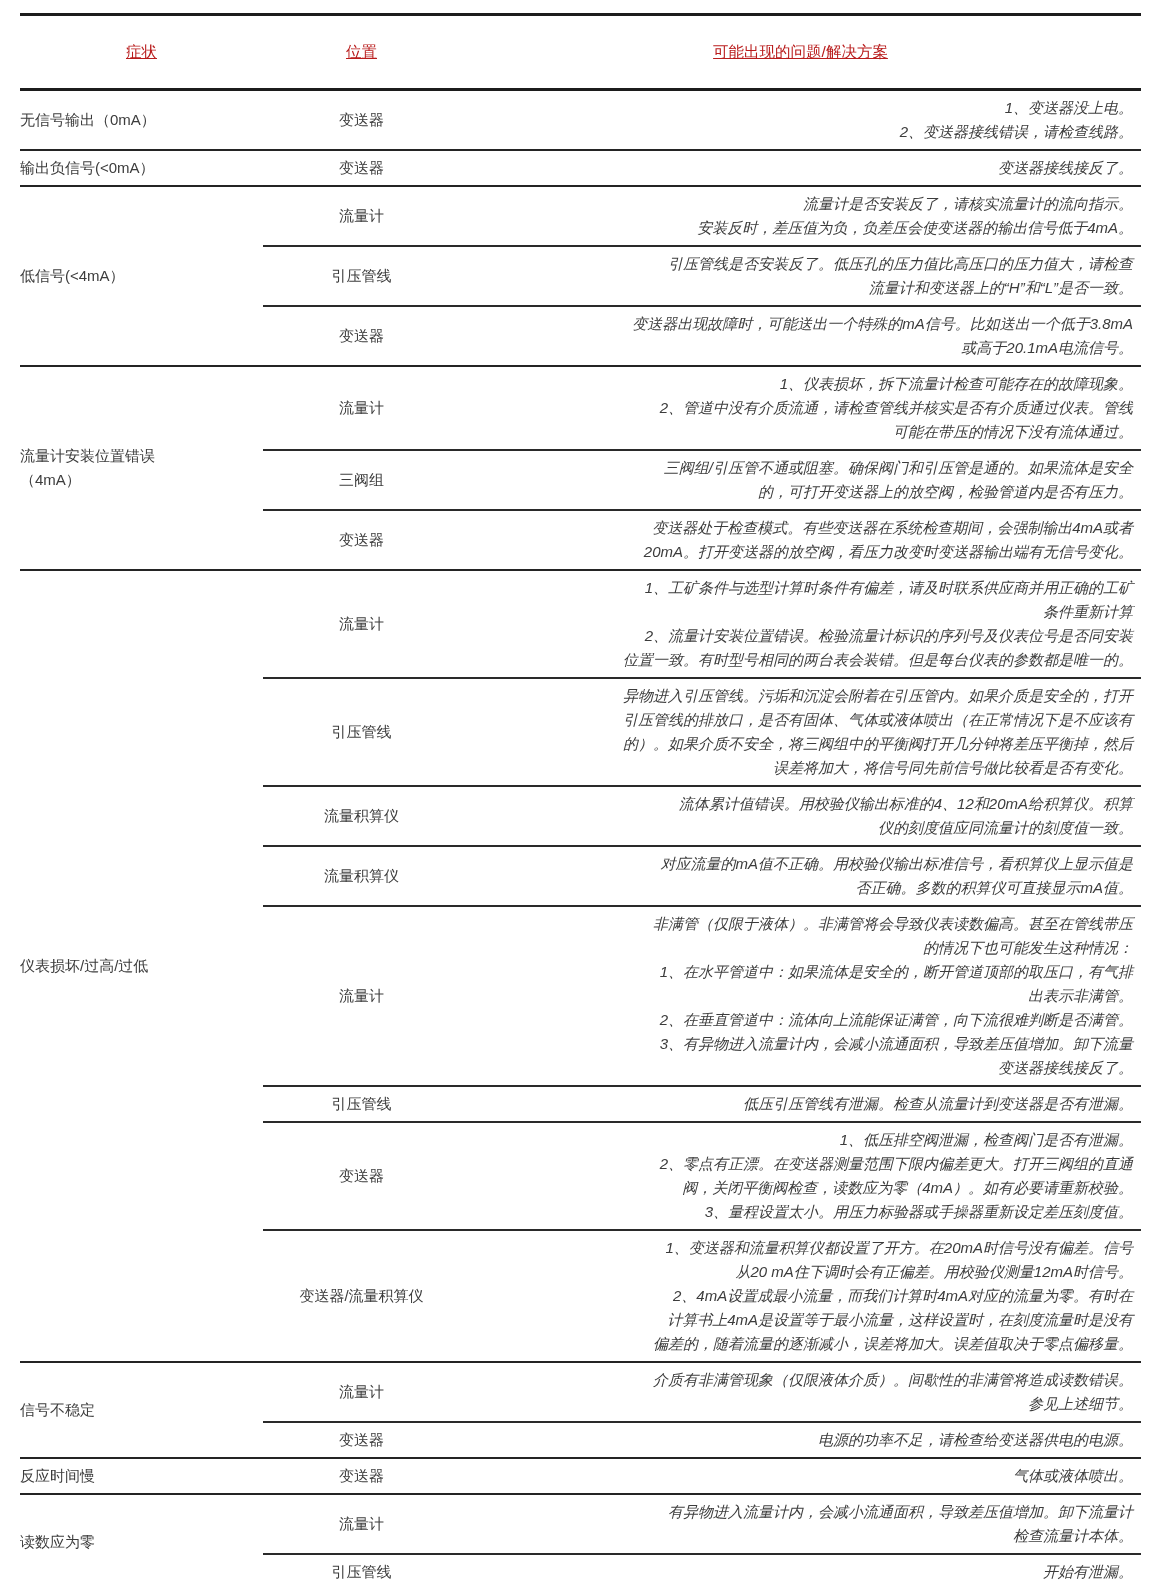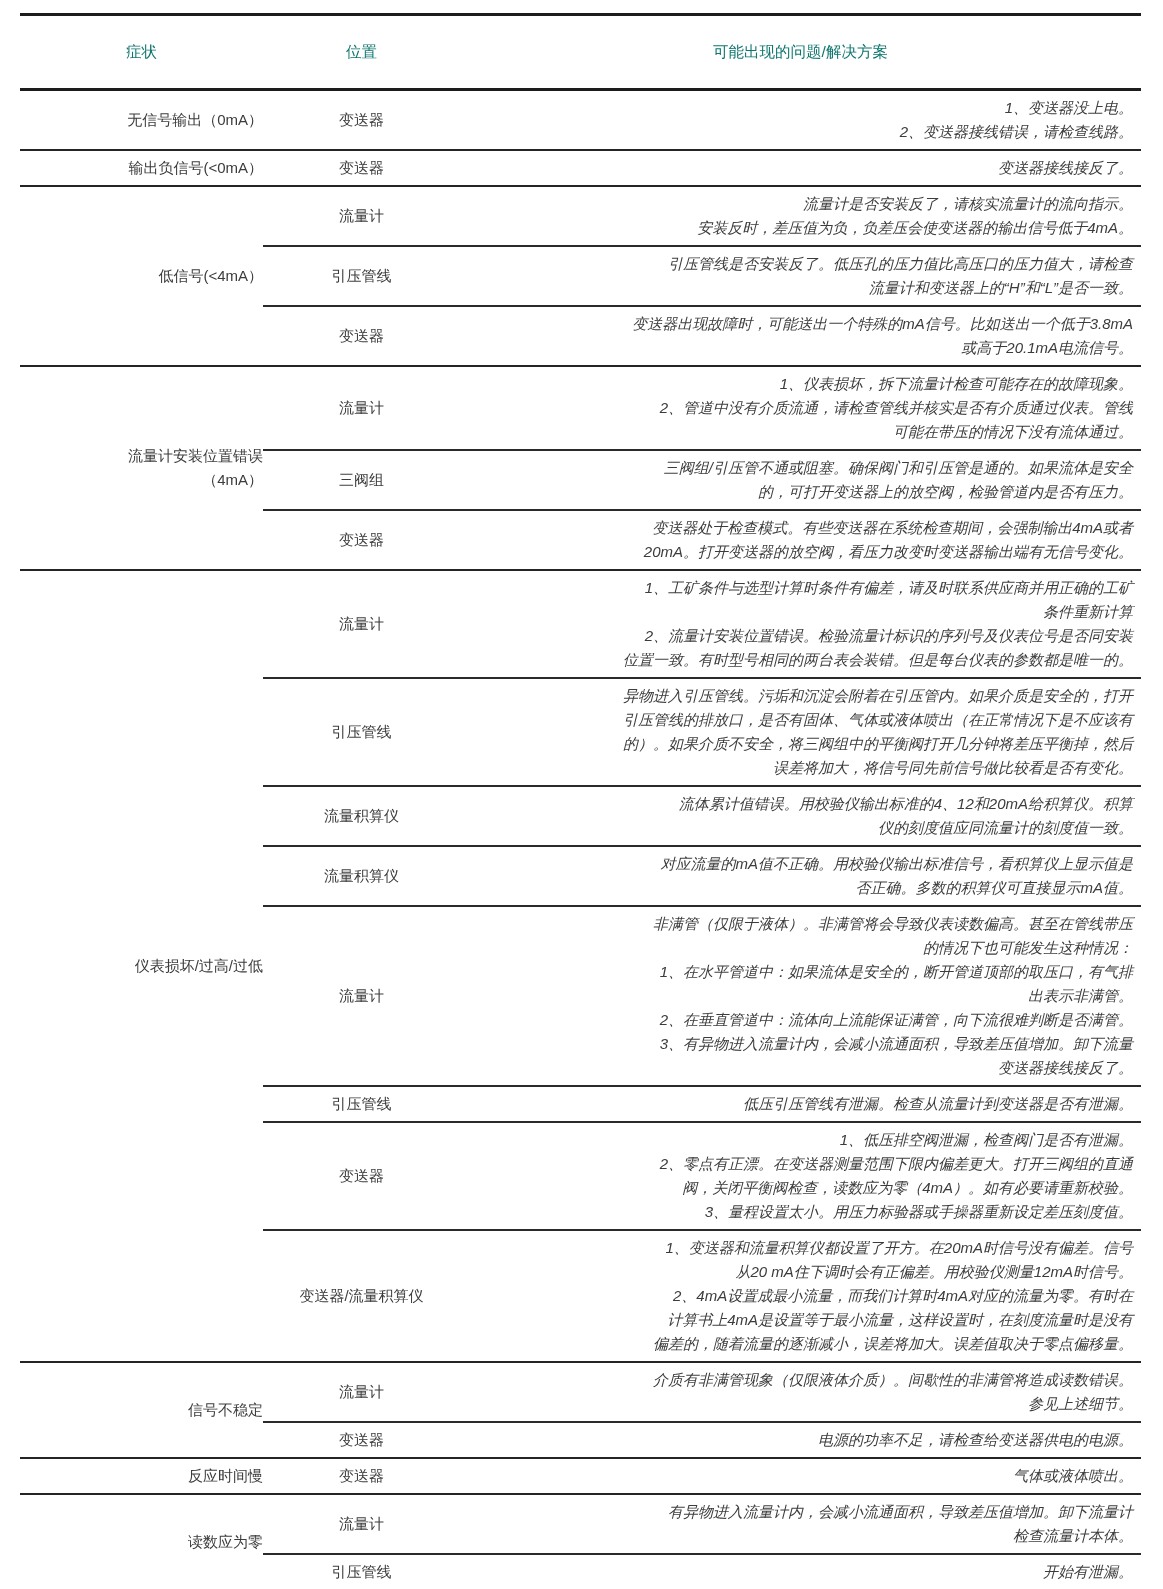--- a/index.html
+++ b/index.html
@@ -24,31 +24,32 @@
   col.c-symptom { width: 243px; }
   col.c-location { width: 197px; }
   col.c-problem { width: auto; }
   th {
     font-weight: 400;
     font-size: 15.5px;
     height: 72px;
     vertical-align: middle;
     text-align: center;
     border-bottom: 3px solid #1c1c1c;
-    color: #0f766e;
+    color: #b91c1c;
     padding: 0;
+    text-decoration: underline;
   }
   td {
     font-size: 15px;
     line-height: 24px;
     vertical-align: middle;
     padding: 5px 0;
     color: #3c3c3c;
   }
-  td.symptom { text-align: right; }
+  td.symptom { text-align: left; }
   td.location { text-align: center; }
   td.problem {
     text-align: right;
     padding-left: 112px;
     padding-right: 8px;
     font-style: italic;
   }
   tr.group-start td { border-top: 2px solid #242424; }
   tr.sub-row td { border-top: 2px solid #2a2a2a; }
 </style>

